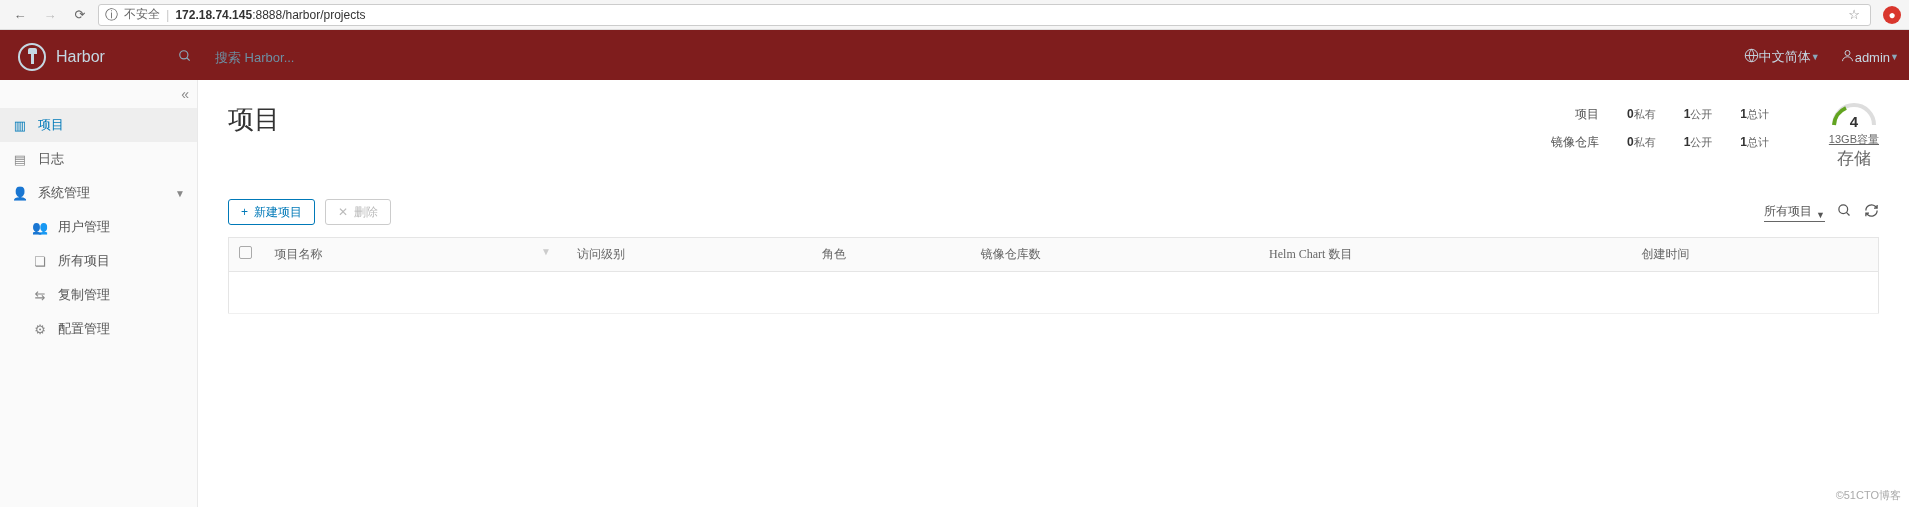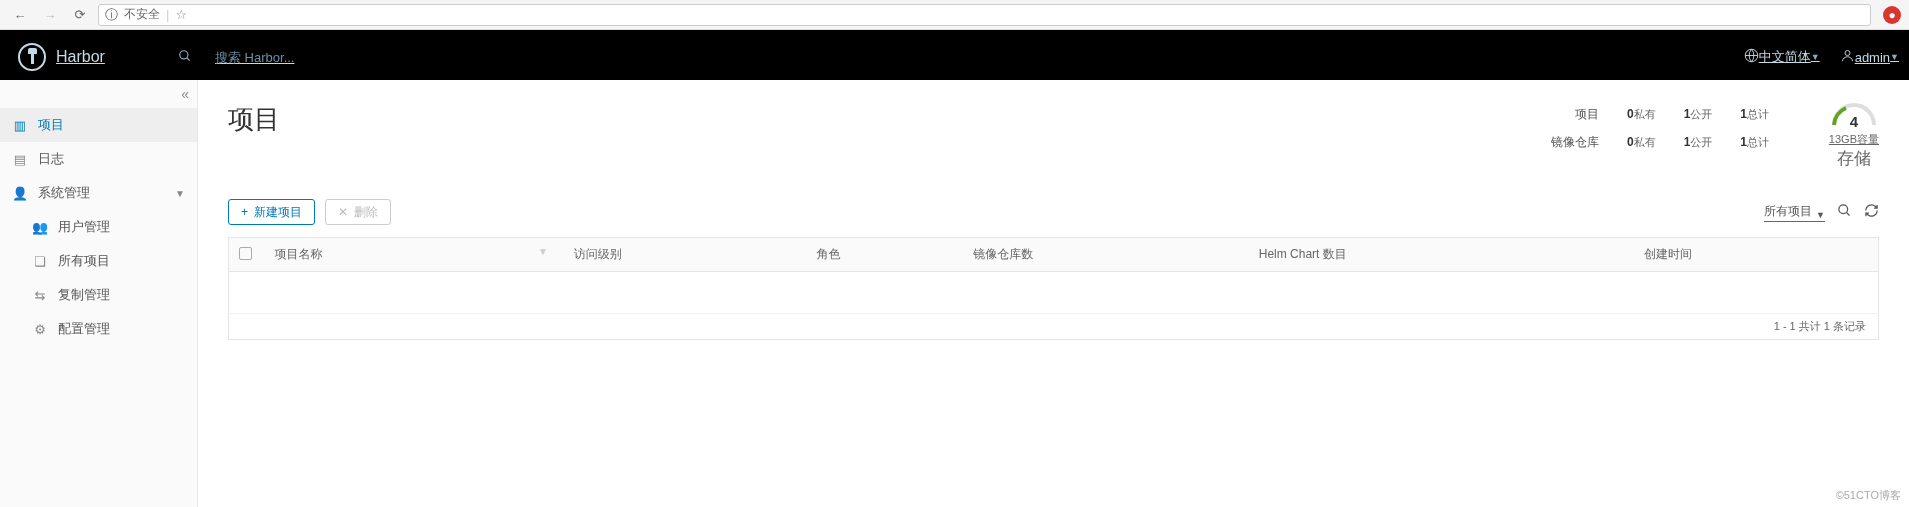--- a/index.html
+++ b/index.html
@@ -11,21 +11,21 @@
     .nav-arrow.fwd { color: #bbb; }
     .url-bar { flex: 1; display: flex; align-items: center; height: 22px; border: 1px solid #ccc; border-radius: 3px; background: #fff; padding: 0 6px; gap: 6px; }
     .url-bar .info-icon { color: #666; }
     .url-bar .insecure { color: #666; font-size: 12px; }
     .url-bar .sep { color: #ccc; }
     .url-text { flex: 1; font-size: 12px; color: #333; }
     .star-icon { color: #888; padding-right: 4px; }
     .stop-icon { width: 18px; height: 18px; background: #d9362d; border-radius: 50%; display: flex; align-items: center; justify-content: center; color: #fff; font-size: 12px; margin-left: 6px; }
     
     
-    .app-header { height: 50px; background: #000000; color: #c5d8e3; display: flex; align-items: center; padding: 4px 10px 0 18px; text-decoration: underline; }
+    .app-header { height: 50px; background: #7f1d1d; color: #c5d8e3; display: flex; align-items: center; padding: 4px 10px 0 18px; }
     .brand { display: flex; align-items: center; gap: 10px; width: 160px; }
     .brand-logo { width: 28px; height: 28px; border: 2px solid #c5d8e3; border-radius: 50%; display: flex; align-items: center; justify-content: center; }
     .brand-logo-inner { width: 3px; height: 14px; background: #c5d8e3; position: relative; }
     .brand-logo-inner::before { content: ""; position: absolute; top: -2px; left: -3px; width: 9px; height: 6px; background: #c5d8e3; border-radius: 2px 2px 0 0; }
     .brand-name { font-size: 16px; font-weight: 400; }
     .search-wrap { flex: 0 0 420px; display: flex; align-items: center; gap: 6px; color: #8aa9bb; }
     .search-input { background: transparent; border: none; outline: none; color: #c5d8e3; font-size: 13px; width: 300px; margin-left: 17px; }
     .search-input::placeholder { color: #6d8fa3; }
     .header-right { margin-left: auto; display: flex; align-items: center; gap: 20px; }
     .header-item { display: flex; align-items: center; cursor: pointer; font-size: 13px; }
@@ -62,21 +62,21 @@
     
     .toolbar { display: flex; align-items: center; gap: 10px; margin-top: 62px; margin-bottom: 12px; }
     .btn { display: inline-flex; align-items: center; gap: 6px; height: 26px; padding: 0 12px; border-radius: 3px; font-size: 12px; cursor: pointer; }
     .btn-outline { border: 1px solid #0079b8; color: #0079b8; background: #fff; }
     .btn-disabled { border: 1px solid #ccc; color: #bbb; background: #fff; cursor: default; }
     .toolbar-right { margin-left: auto; display: flex; align-items: center; gap: 12px; color: #555; }
     .filter-select { display: flex; align-items: flex-end; gap: 4px; border-bottom: 1px solid #666; padding-bottom: 1px; cursor: pointer; font-size: 12px; margin-left: 23px; }
     .tool-icon { cursor: pointer; color: #555; }
     
     
-    .data-table { width: 100%; border-collapse: collapse; border: 1px solid #e5e5e5; }
+    .data-table { width: 100%; border-collapse: collapse; border: 1px solid #e5e5e5; font-family: Liberation Serif, serif; }
     .data-table th, .data-table td { text-align: left; padding: 8px 10px; font-size: 12px; font-weight: 400; }
     .data-table thead th { background: #fafafa; border-bottom: 1px solid #e5e5e5; color: #666; }
     .data-table tbody td { border-bottom: 1px solid #f0f0f0; }
     .chk-cell { width: 36px; text-align: center; }
     .chk { width: 13px; height: 13px; border: 1px solid #aaa; border-radius: 2px; display: inline-block; }
     .col-filter { color: #ccc; font-size: 10px; margin-left: auto; float: right; padding-right: 6px;}
     .link-text { color: #0079b8; cursor: pointer; }
     .spacer-row td { height: 42px; }
     .table-footer { display: flex; justify-content: flex-end; padding: 5px 12px; border: 1px solid #e5e5e5; border-top: none; font-size: 11px; color: #666; }
     
@@ -86,20 +86,23 @@
 <body>
 
 <div class="browser-bar">
   <div class="nav-arrow">←</div>
   <div class="nav-arrow fwd">→</div>
   <div class="reload-btn">⟳</div>
   <div class="url-bar">
     <span class="info-icon">ⓘ</span>
     <span class="insecure">不安全</span>
     <span class="sep">|</span>
+    <span class="url-text">
+      <b>172.18.74.145</b><span>:8888/harbor/projects</span>
+    </span>
     <span class="star-icon">☆</span>
   </div>
   <div class="stop-icon">●</div>
 </div>
 
 <div class="app-header">
   <div class="brand">
     <div class="brand-logo">
         <div class="brand-logo-inner"></div>
       </div>
@@ -245,19 +248,16 @@
           <th>Helm Chart 数目</th>
           <th>创建时间</th>
         </tr>
       </thead>
       <tbody>
         <tr class="spacer-row">
             <td colspan="7"></td>
           </tr>
       </tbody>
     </table>
-    <div class="table-footer">
-      <span>1 - 1 共计 1 条记录</span>
-    </div>
   </div>
 </div>
 
 <div class="watermark">©51CTO博客</div>
 
 </body></html>

